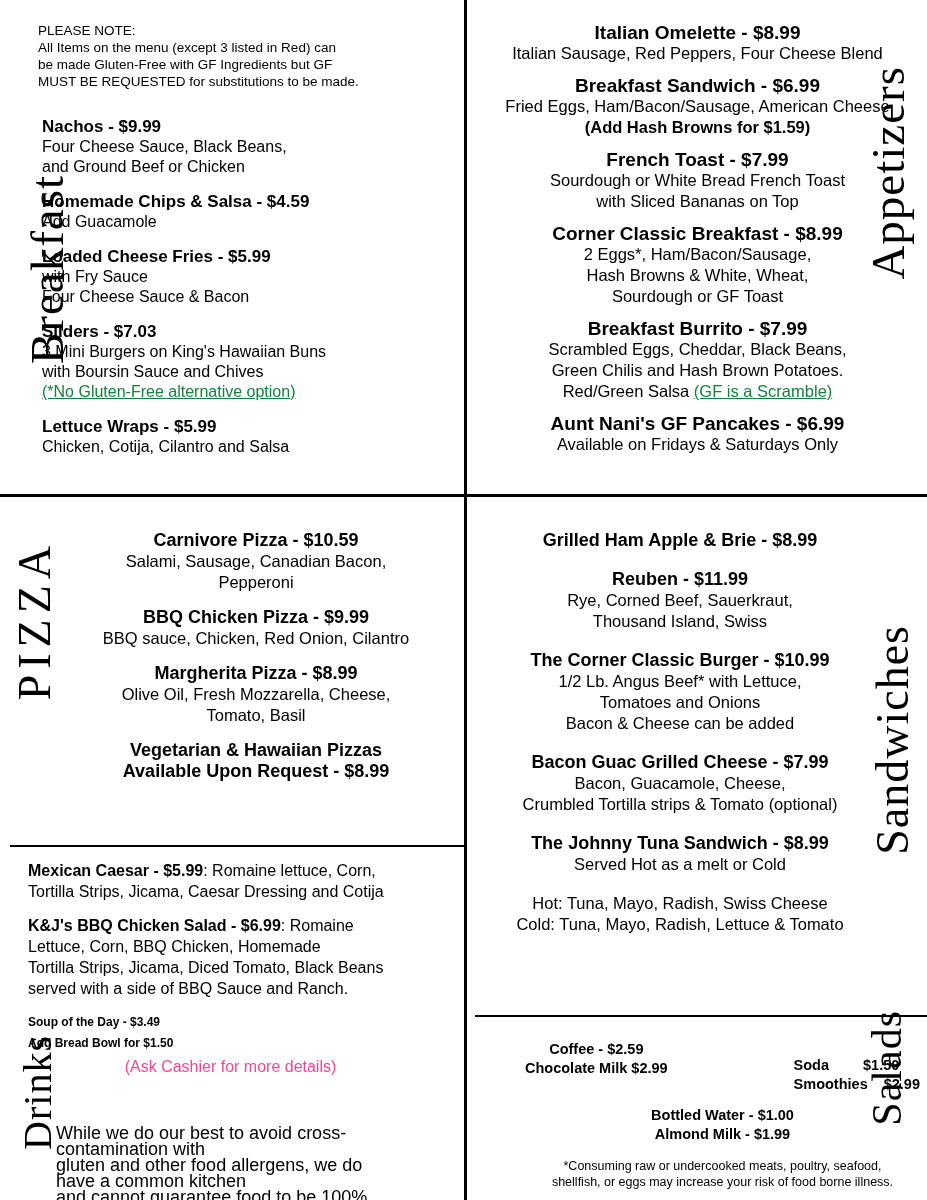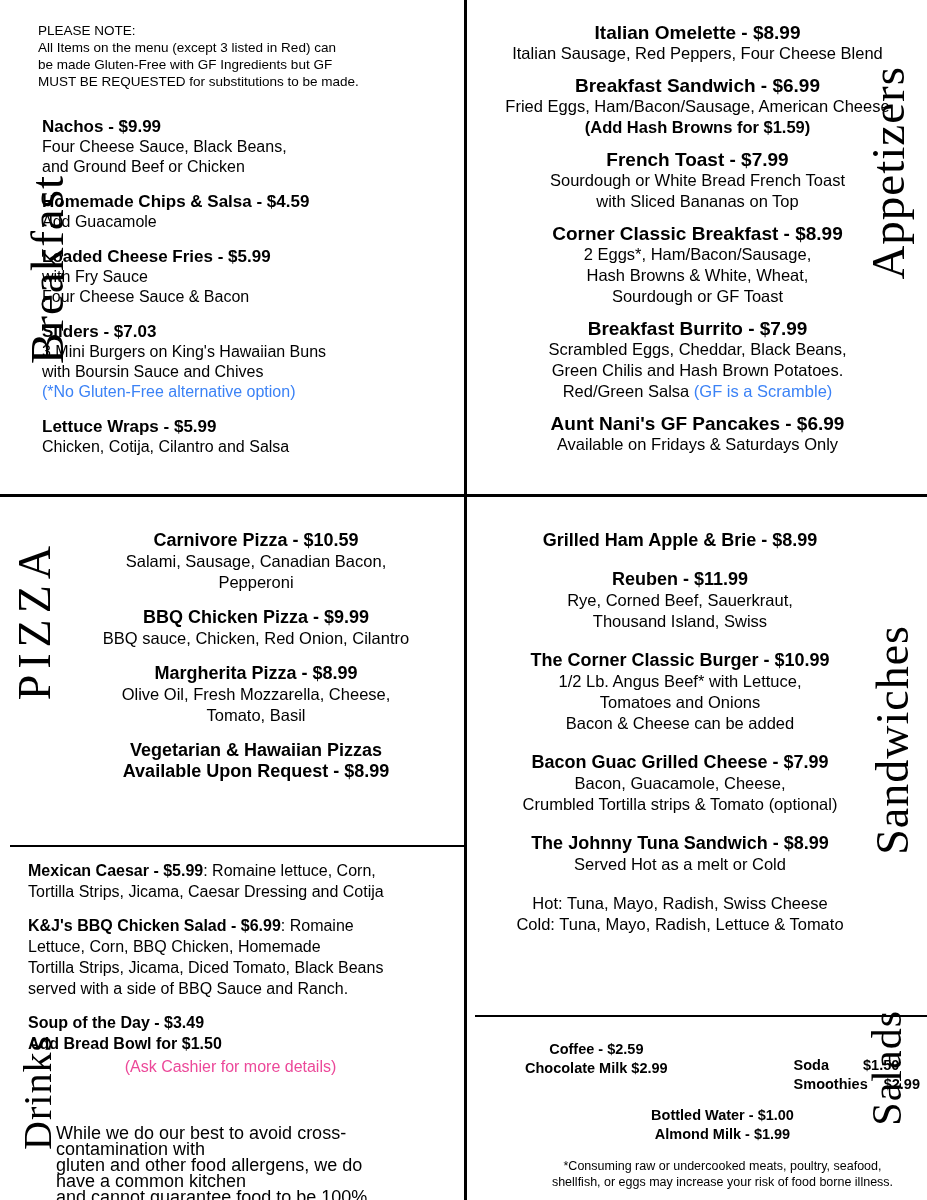--- a/index.html
+++ b/index.html
@@ -127,21 +127,21 @@
   .item { margin-bottom: 14px; }
   .item-name {
     font-size: 17px;
     font-weight: bold;
     line-height: 21px;
   }
   .item-desc {
     font-size: 16px;
     line-height: 20px;
   }
-  .red { color: #3b82f6; }
+  .red { color: #15803d; text-decoration: underline; }
   .bold { font-weight: bold; }
 
   
   .items-bf {
     position: absolute;
     left: 470px;
     top: 22px;
     width: 455px;
     text-align: center;
   }
@@ -162,21 +162,21 @@
   .items-pizza .item-desc { font-size: 16.5px; line-height: 21px; }
 
   
   .items-salads {
     position: absolute;
     left: 28px;
     top: 860px;
     width: 405px;
   }
   .items-salads .item { margin-bottom: 13px; }
-  .items-salads .item-name { font-size: 16px; }
+  .items-salads .item-name { font-size: 12px; }
   .items-salads .item-desc { font-size: 16px; line-height: 21px; }
   .salad-inline { font-size: 16px; line-height: 21px; }
   .salad-inline b { font-weight: bold; }
   .center-red {
     text-align: center;
     color: #ec4899;
     font-size: 16px;
     margin-top: 4px;
   }
   .disclaimer-left {

